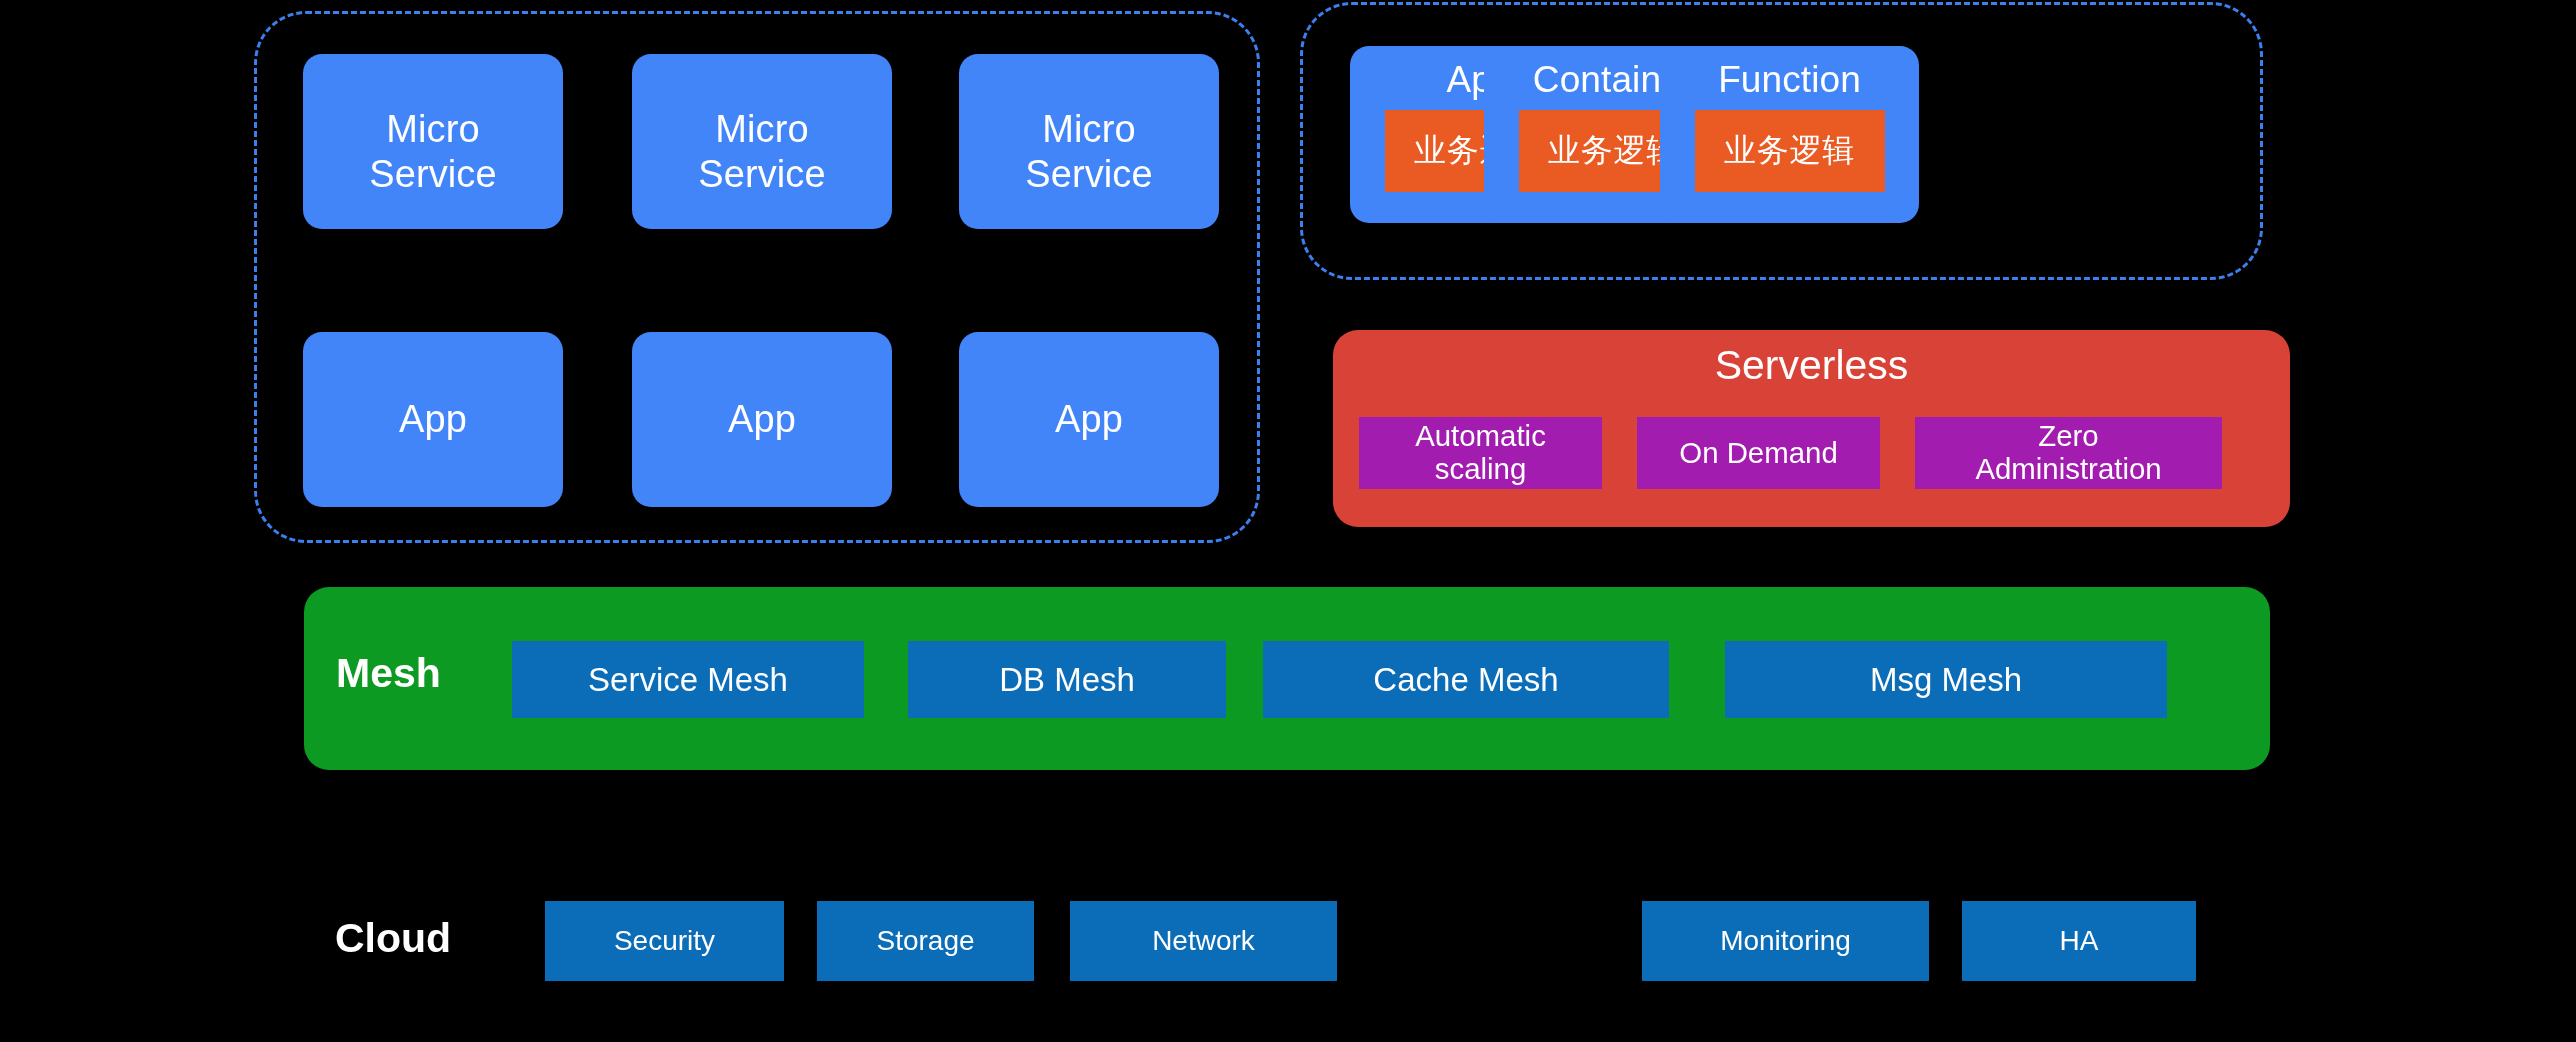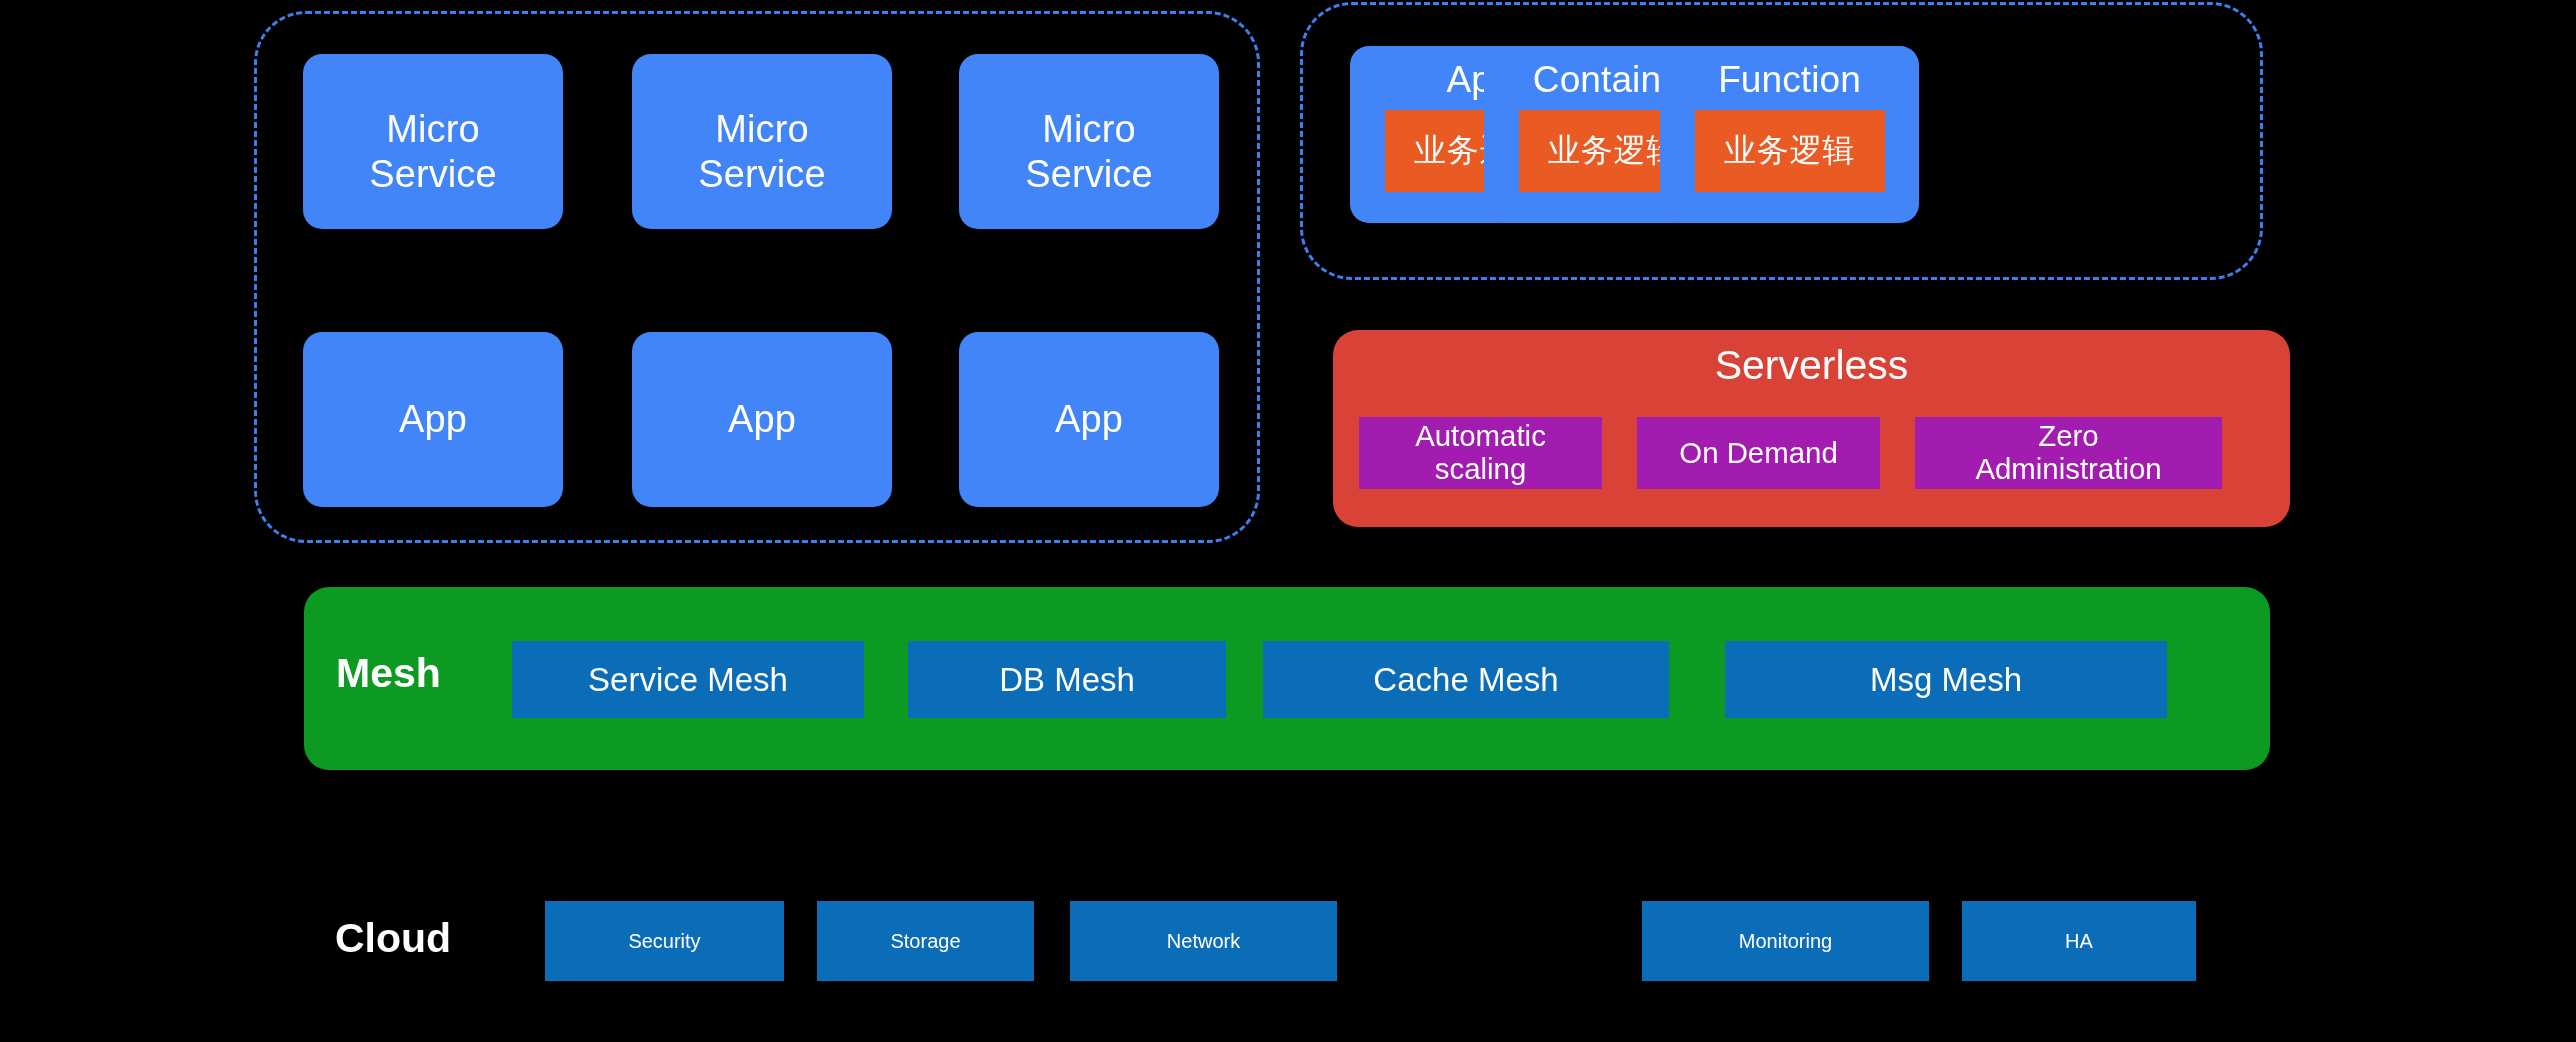--- a/index.html
+++ b/index.html
@@ -190,21 +190,21 @@
   }
   .cloud-item {
     position: absolute;
     top: 21.4px;
     height: 80px;
     background: #0B6CB7;
     color: #ffffff;
     display: flex;
     align-items: center;
     justify-content: center;
-    font-size: 20px;
+    font-size: 28px;
     box-sizing: border-box;
   }
 </style>
 </head>
 <body>
 
 <div class="stage">
 
   <div class="dashed-group" id="group-workloads-left"></div>
 

